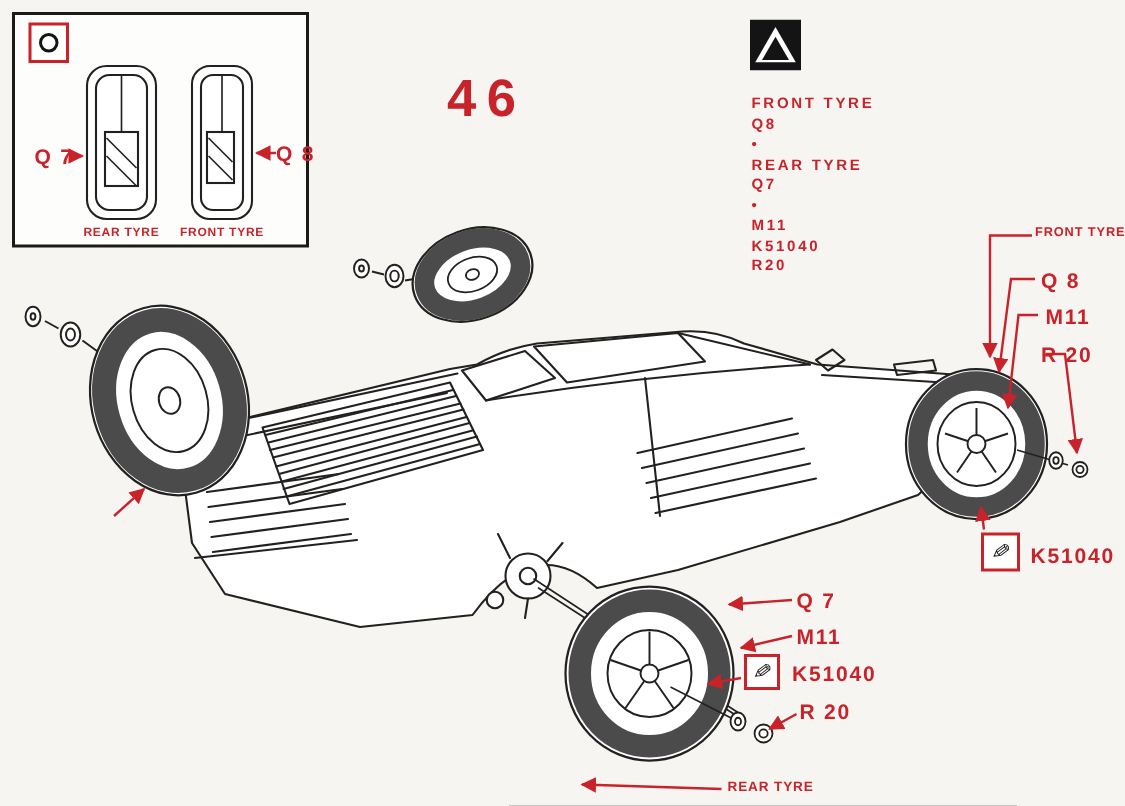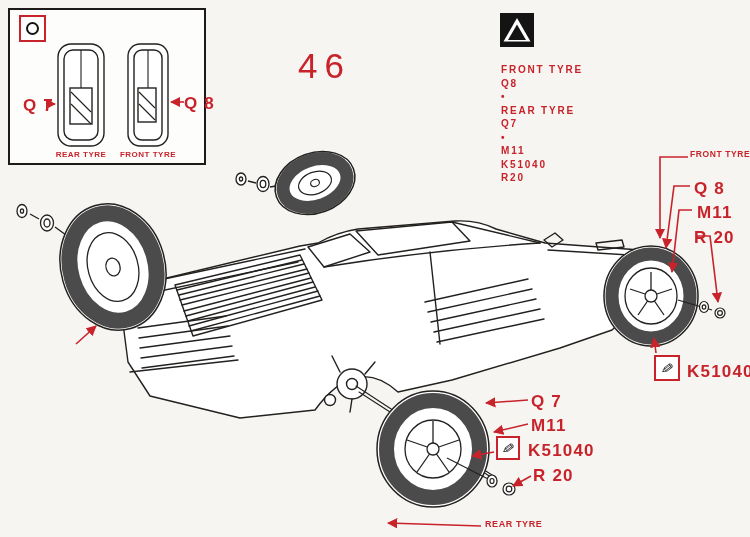--- a/index.html
+++ b/index.html
@@ -4,26 +4,26 @@
 <style>
   *{margin:0;padding:0;box-sizing:border-box}
   html,body{background:#9a9a9a}
   body{margin:0}
   .sheet{
     position:relative;width:750px;height:537px;background:#f6f5f1;
     font-family:"Liberation Sans",sans-serif;overflow:hidden;
   }
   .abs{position:absolute}
   .red-label{
-    position:absolute;color:#c8232b;font-weight:700;font-size:17px;
+    position:absolute;color:#c8232b;font-weight:700;font-size:14px;
     letter-spacing:1.2px;white-space:nowrap;line-height:1;
   }
   .tiny{font-size:8.5px;letter-spacing:.6px}
   .step-number{
-    position:absolute;left:298px;top:48px;color:#c8232b;font-weight:400;
+    position:absolute;left:298px;top:48px;color:#c8232b;font-weight:700;
     font-size:35px;letter-spacing:7px;line-height:1;
   }
   .parts-list{
     position:absolute;left:501px;top:63px;color:#c8232b;font-weight:700;
     font-size:10px;letter-spacing:1.8px;line-height:13.5px;white-space:nowrap;
   }
   .inset{
     position:absolute;left:8px;top:8px;width:198px;height:157px;
     border:2px solid #1d1b19;background:#fdfdfb;
   }

